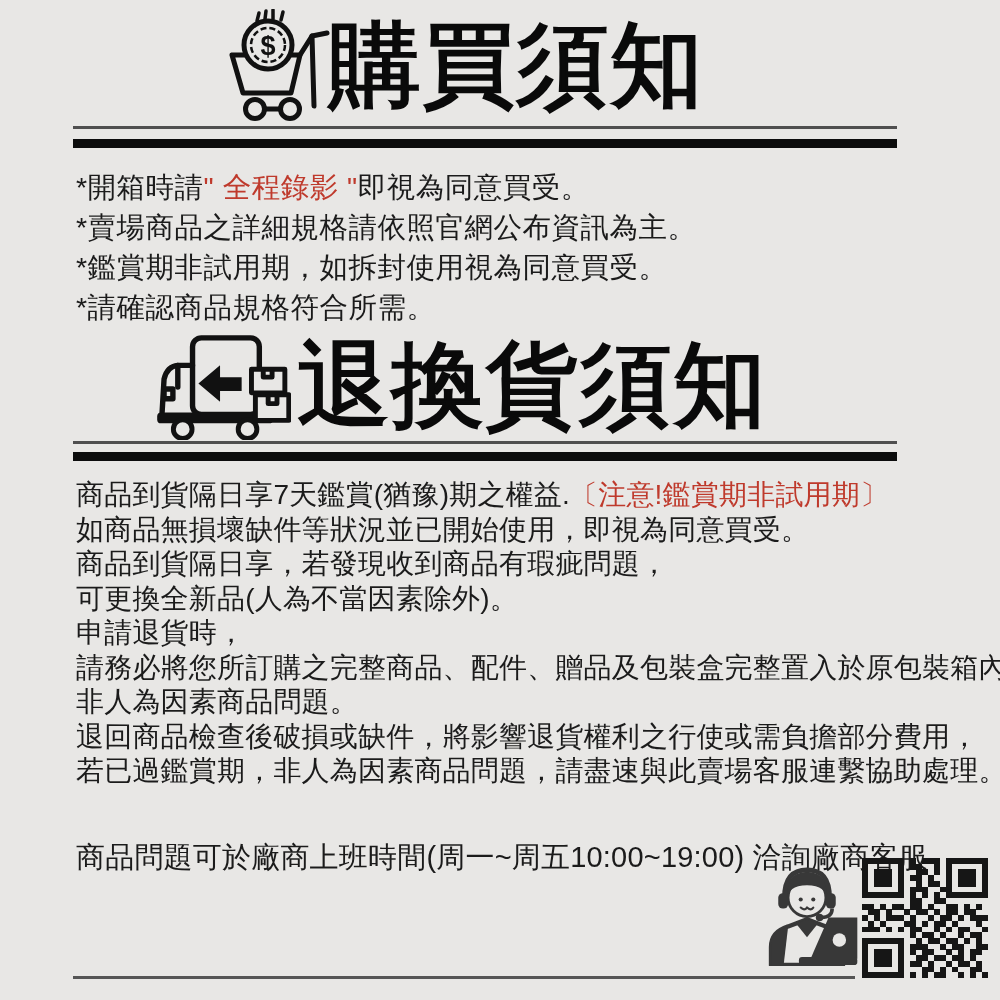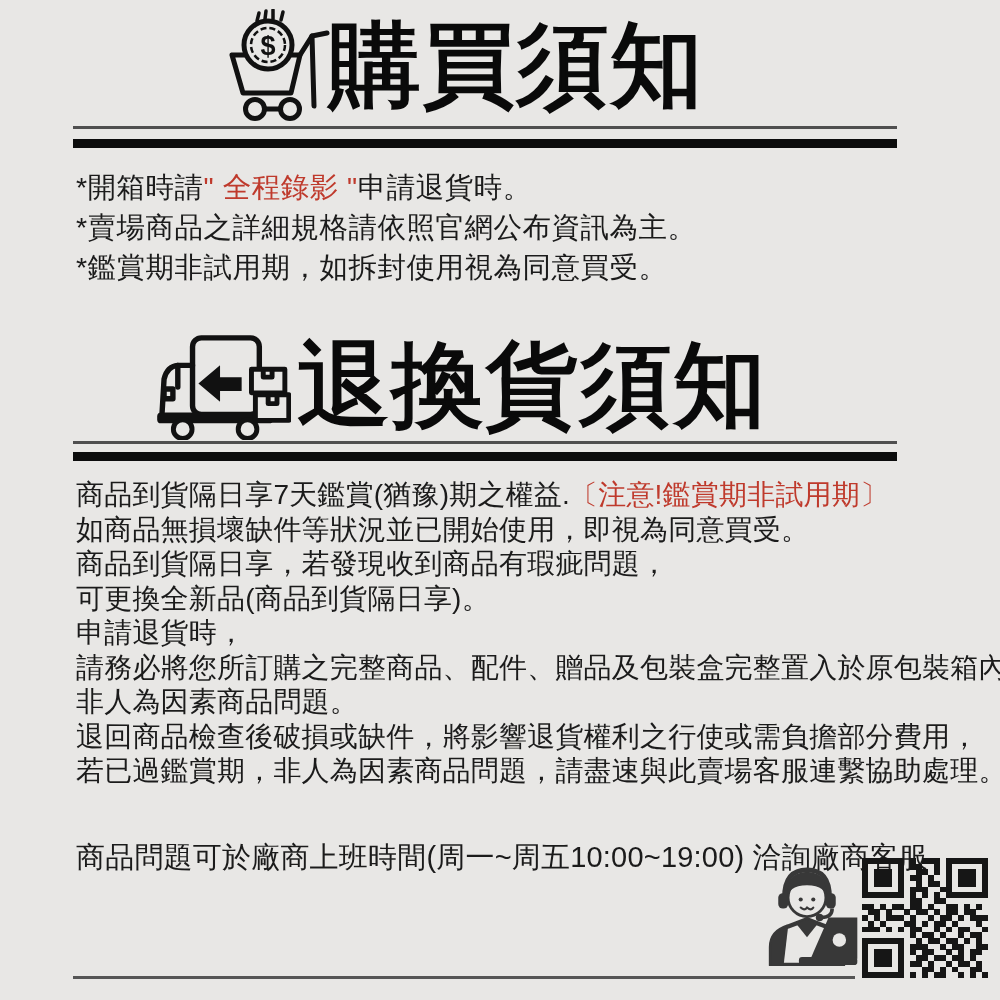--- a/index.html
+++ b/index.html
@@ -100,23 +100,24 @@
         <path d="M57 11 L59 3"></path>
       </g>
     </svg>
     <h1>購買須知</h1>
   </div>
 
   <div class="rule thin" id="rule1a"></div>
   <div class="rule thick" id="rule1b"></div>
 
   <div class="notes">
-    <div><span>*開箱時請</span><span class="red">" 全程錄影 "</span><span>申請退貨時。</span></div>
+    <div><span>*開箱時請</span><span class="red">" 全程錄影 "</span><span>即視為同意買受。</span></div>
     <div><span>*賣場商品之詳細規格請依照官網公布資訊為主。</span></div>
     <div><span>*鑑賞期非試用期，如拆封使用視為同意買受。</span></div>
+    <div><span>*請確認商品規格符合所需。</span></div>
   </div>
 
   <div class="title-row" id="sec2-title">
     <svg class="icon-truck" viewBox="0 0 140 112">
       <g fill="none" stroke="#111" stroke-width="5.5" stroke-linecap="round" stroke-linejoin="round">
         <rect x="40" y="8" width="68" height="78" rx="9"></rect>
         <path d="M40 36 L25 36 Q14 37 11 50 L9 84"></path>
         <path d="M25 36 L25 58"></path>
         <rect x="11" y="60" width="9" height="10"></rect>
       </g>
@@ -134,21 +135,21 @@
     <h1>退換貨須知</h1>
   </div>
 
   <div class="rule thin" id="rule2a"></div>
   <div class="rule thick" id="rule2b"></div>
 
   <div class="body-text">
     <div><span>商品到貨隔日享7天鑑賞(猶豫)期之權益.</span><span class="red">〔注意!鑑賞期非試用期〕</span></div>
     <div><span>如商品無損壞缺件等狀況並已開始使用，即視為同意買受。</span></div>
     <div><span>商品到貨隔日享，若發現收到商品有瑕疵問題，</span></div>
-    <div><span>可更換全新品(商品到貨隔日享)。</span></div>
+    <div><span>可更換全新品(人為不當因素除外)。</span></div>
     <div><span>申請退貨時，</span></div>
     <div><span>請務必將您所訂購之完整商品、配件、贈品及包裝盒完整置入於原包裝箱內，</span></div>
     <div><span>非人為因素商品問題。</span></div>
     <div><span>退回商品檢查後破損或缺件，將影響退貨權利之行使或需負擔部分費用，</span></div>
     <div><span>若已過鑑賞期，非人為因素商品問題，請盡速與此賣場客服連繫協助處理。</span></div>
   </div>
 
   <div class="footer-contact">商品問題可於廠商上班時間(周一~周五10:00~19:00) 洽詢廠商客服</div>
 
   <div class="agent-wrap">

